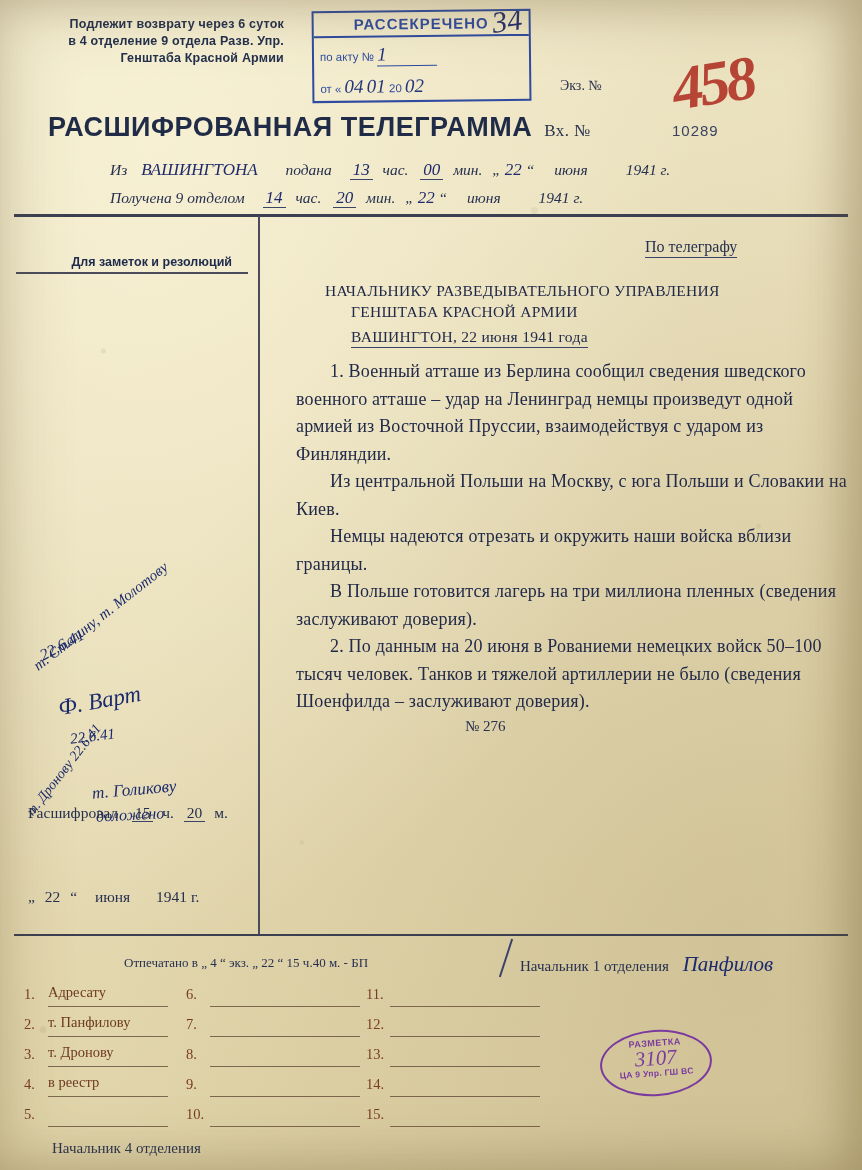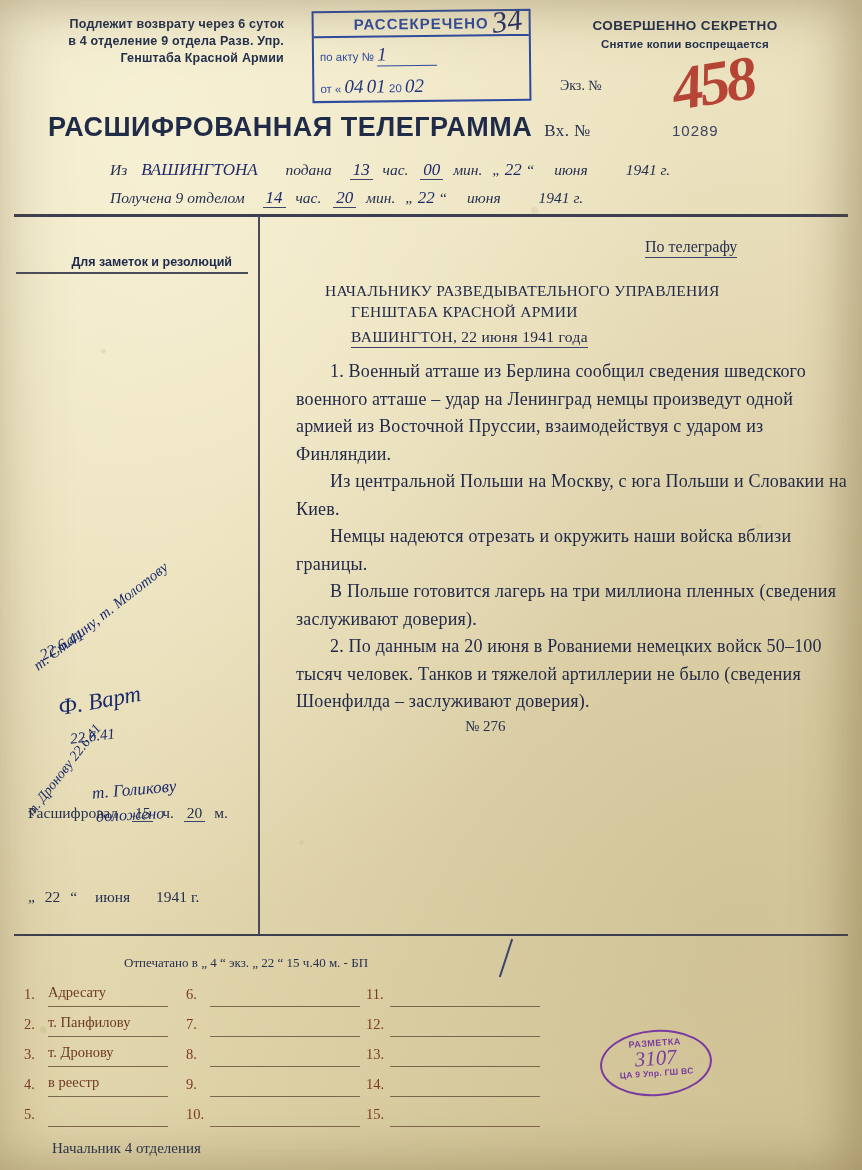--- a/index.html
+++ b/index.html
@@ -230,24 +230,20 @@
     </div>
     <div class="row2">
       <span>от «</span>
       <span class="hand">04</span>
       <span class="hand">01</span>
       <span>20</span>
       <span class="hand">02</span>
     </div>
   </div>
 
-  <div class="hdr-right">
-    <div class="l1">СОВЕРШЕННО СЕКРЕТНО</div>
-    <div class="l2">Снятие копии воспрещается</div>
-  </div>
   <div class="ekz">Экз. №</div>
   <div class="ekz-num">458</div>
 
   <div class="title-main">
     <span>РАСШИФРОВАННАЯ ТЕЛЕГРАММА</span>
     <span class="num">Вх. №</span>
   </div>
   <div class="vhnum">10289</div>
 
   <div class="fl" style="left:110px; top:160px;">
@@ -328,20 +324,24 @@
   <div class="rule-thick" style="top:934px; height:2px;"></div>
 
   <div class="printed">
     <span>Отпечатано в „</span>
     <span>4</span>
     <span>“ экз. „</span>
     <span>22</span>
     <span>“ 15 ч.40 м. - БП</span>
   </div>
   <div class="slash"></div>
+  <div class="chief1">
+    <span>Начальник 1 отделения</span>
+    <span style="font-style:italic; color:#1b2a6d; font-size:21px; margin-left:10px;">Панфилов</span>
+  </div>
 
   <div class="reclist">
 
   <div class="rec-row">
         <span class="rec-cell rec-num" style="left: 10px; top: 4px;">1.</span>
         <span class="rec-cell rec-name" style="left: 34px; top: 2px;">Адресату</span>
         <div class="rec-line" style="left: 34px; top: 24px; width: 120px;"></div>
         <span class="rec-cell rec-num" style="left: 172px; top: 4px;">6.</span>
         <span class="rec-cell rec-name" style="left: 196px; top: 2px;"></span>
         <div class="rec-line" style="left: 196px; top: 24px; width: 150px;"></div>

